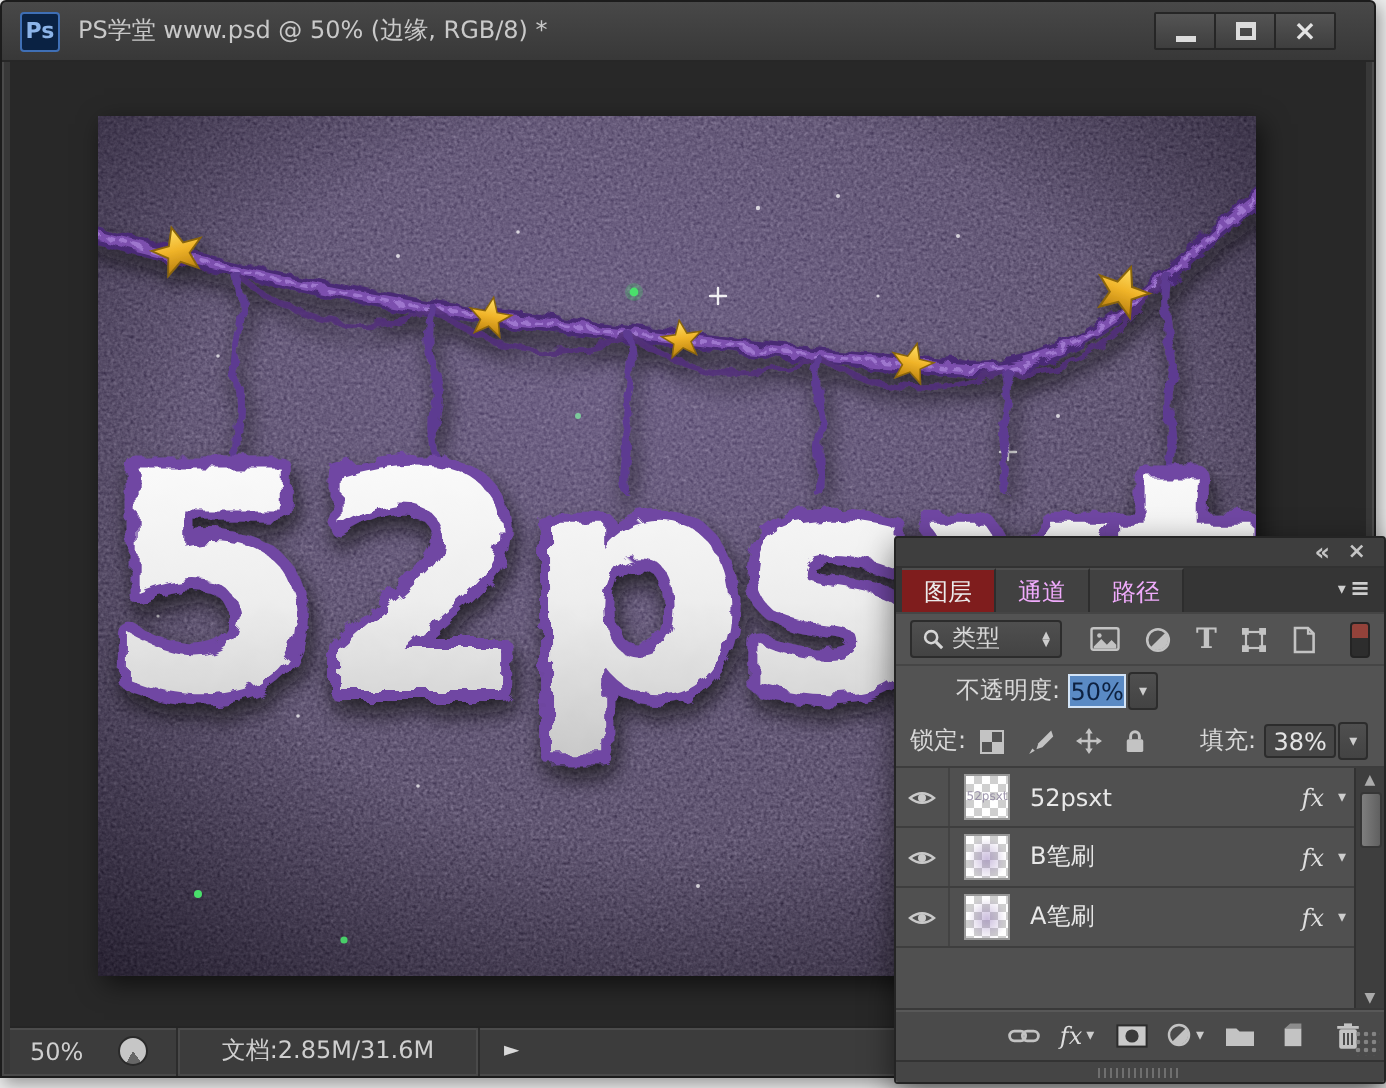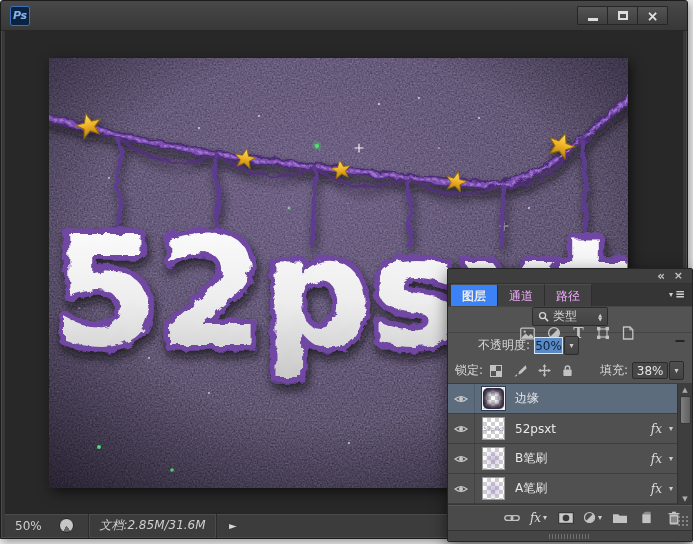--- a/index.html
+++ b/index.html
@@ -9,21 +9,21 @@
 
   
   .window { position:absolute; left:0; top:0; width:688px; height:539px;
             background:#383838; border:1px solid #1c1c1c; border-radius:3px 3px 0 0;
             box-shadow: inset 0 0 0 1px #4a4a4a, 2px 3px 8px rgba(0,0,0,.35); }
   .titlebar { height:30px; display:flex; align-items:center; padding:0 9px;
               background:linear-gradient(#484848,#383838); border-bottom:1px solid #272727;
               border-radius:3px 3px 0 0; }
   .ps-logo { width:20px; height:20px; flex:0 0 20px; background:#0a2243;
              border:1px solid #3f6fb5; border-radius:2px; color:#8cb4e8;
-             font-weight:bold; font-size:11px; line-height:18px; text-align:center;font-style:italic; }
+             font-weight:bold; font-size:11px; line-height:18px; text-align:center; }
   .title-text { margin-left:9px; color:#c9c9c9; font-size:12px; white-space:nowrap; }
   .win-controls { margin-left:auto; margin-right:10px; display:flex; }
   .win-btn { width:31px; height:19px; margin-left:-1px;
              background:linear-gradient(#545454,#3e3e3e); border:1px solid #262626;
              border-radius:1px; display:flex; align-items:center; justify-content:center; }
   .glyph-min { width:10px; height:3px; background:#dcdcdc; margin-top:7px; }
   .glyph-max { width:10px; height:9px; border:2px solid #dcdcdc; border-top-width:3px; }
   .glyph-close { color:#e3e3e3; font-size:14px; font-weight:bold; line-height:1; }
 
   
@@ -35,49 +35,49 @@
 
   
   .statusbar { position:absolute; left:4px; right:4px; bottom:1px; height:24px;
                background:#3c3c3c; border-top:1px solid #252525;
                box-shadow:inset 0 1px 0 #4c4c4c; display:flex; align-items:center;
                color:#cfcfcf; font-size:12px; }
   .zoom-level { width:46px; padding-left:10px; }
   .status-icon { width:15px; height:15px; border-radius:50%; margin-left:8px;
                  background:conic-gradient(from 210deg,#c6c6c6 0 295deg,#676767 0);
                  border:1px solid #2a2a2a; }
-  .doc-info { width:129px; margin-left:14px; height:24px; line-height:23px; text-align:center;
+  .doc-info { width:152px; margin-left:14px; height:24px; line-height:23px; text-align:center;
               border-left:1px solid #2c2c2c; border-right:1px solid #2c2c2c;
-              box-shadow:inset 1px 0 0 #4a4a4a, inset -1px 0 0 #4a4a4a; white-space:nowrap;font-style:italic; }
+              box-shadow:inset 1px 0 0 #4a4a4a, inset -1px 0 0 #4a4a4a; white-space:nowrap; }
   .status-arrow { margin-left:12px; font-size:10px; color:#d9d9d9; }
 
   
   .layers-panel { position:absolute; left:447px; top:268px; width:246px; height:274px;
                   background:#454545; border:1px solid #242424; border-radius:2px;
                   box-shadow:0 5px 16px rgba(0,0,0,.55); color:#d6d6d6; font-size:12px; }
   .panel-top { height:15px; background:#3e3e3e; border-bottom:1px solid #323232;
                position:relative; border-radius:2px 2px 0 0; }
   .collapse-ic { position:absolute; right:27px; top:0; color:#c5c5c5; font-size:12px;
                  line-height:14px; font-weight:bold; }
   .closep-ic { position:absolute; right:9px; top:0; color:#c5c5c5; font-size:11px;
                line-height:14px; font-weight:bold; }
   .tab-row { height:22px; background:#353535; display:flex; align-items:stretch;
              padding-left:3px; position:relative; }
   .tab { padding:0 11px; line-height:22px; background:#414141; color:#f0abfc;
          border-right:1px solid #2d2d2d; border-top:1px solid #4e4e4e; }
-  .tab.active { background:#3b82f6; color:#ebebeb;font-weight:bold; }
+  .tab.active { background:#7f1d1d; color:#ebebeb; }
   .panel-menu { position:absolute; right:7px; top:5px; display:flex; align-items:center;
                 gap:2px; color:#cecece; }
   .panel-menu .pm-caret { font-size:8px; }
   .panel-menu .pm-lines { font-size:12px; font-weight:bold; line-height:10px; }
 
   .panel-body { position:absolute; left:0; right:0; top:38px; bottom:0; background:#535353; }
   .row-line { border-bottom:1px solid #454545; }
 
-  .filter-row { height:26px; display:flex; align-items:center; padding:0 7px;flex-direction:column; }
+  .filter-row { height:26px; display:flex; align-items:center; padding:0 7px; }
   .combo { height:19px; background:linear-gradient(#4f4f4f,#434343); border:1px solid #2c2c2c;
            border-radius:2px; display:flex; align-items:center; padding:0 5px; gap:4px; }
   .kind-combo { width:76px; }
   .updown { display:flex; flex-direction:column; line-height:4px; font-size:5px;
             color:#cdcdcd; margin-left:auto; }
   .filter-icons { display:flex; align-items:center; gap:12px; margin-left:14px; color:#c3c3c3; }
   .t-glyph { font-family:"DejaVu Serif","Liberation Serif",serif; font-weight:bold;
              font-size:14px; line-height:14px; color:#c3c3c3; }
   .layer-toggle { margin-left:auto; width:10px; height:18px; border:1px solid #242424;
                   border-radius:2px; background:linear-gradient(#93423a 0 45%, #2d2d2d 45%); }
@@ -219,20 +219,21 @@
       <line x1="6" y1="5.5" x2="6" y2="11.5" stroke="#4a4a4a" stroke-width="1"></line>
       <line x1="8" y1="5.5" x2="8" y2="11.5" stroke="#4a4a4a" stroke-width="1"></line>
     </symbol>
   </defs>
 </svg>
 
 <div class="window">
 
   <div class="titlebar">
     <span class="ps-logo">Ps</span>
+    <span class="title-text">PS学堂 www.psd @ 50% (边缘, RGB/8) *</span>
     <div class="win-controls">
       <div class="win-btn">
           <span class="glyph-min"></span>
         </div>
       <div class="win-btn">
           <span class="glyph-max"></span>
         </div>
       <div class="win-btn">
           <span class="glyph-close">×</span>
         </div>
@@ -439,31 +440,20 @@
       </div>
       <span class="lbl fill-lbl">填充:</span>
       <span class="fill-val">38%</span>
       <span class="drop-btn">
           <span>▾</span>
         </span>
     </div>
 
     <div class="layer-list">
 
-      <div class="layer-row selected">
-        <div class="eye-cell">
-          <svg class="icon" width="14" height="10">
-              <use href="#i-eye"></use>
-            </svg>
-        </div>
-        <div class="thumb">
-            <div class="thumb-blob"></div>
-          </div>
-        <span class="layer-name">边缘</span>
-      </div>
 
       <div class="layer-row">
         <div class="eye-cell">
           <svg class="icon" width="14" height="10">
               <use href="#i-eye"></use>
             </svg>
         </div>
         <div class="thumb">
             <span class="thumb-mark">52psxt</span>
           </div>

